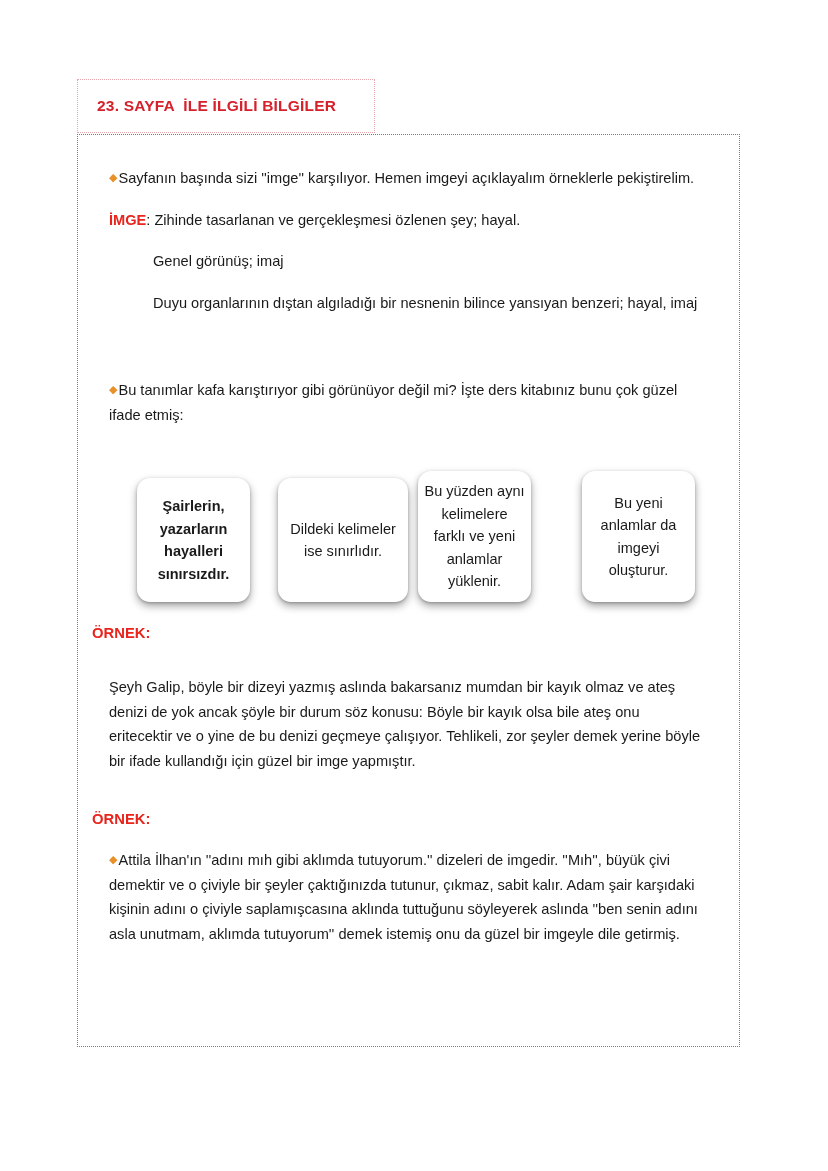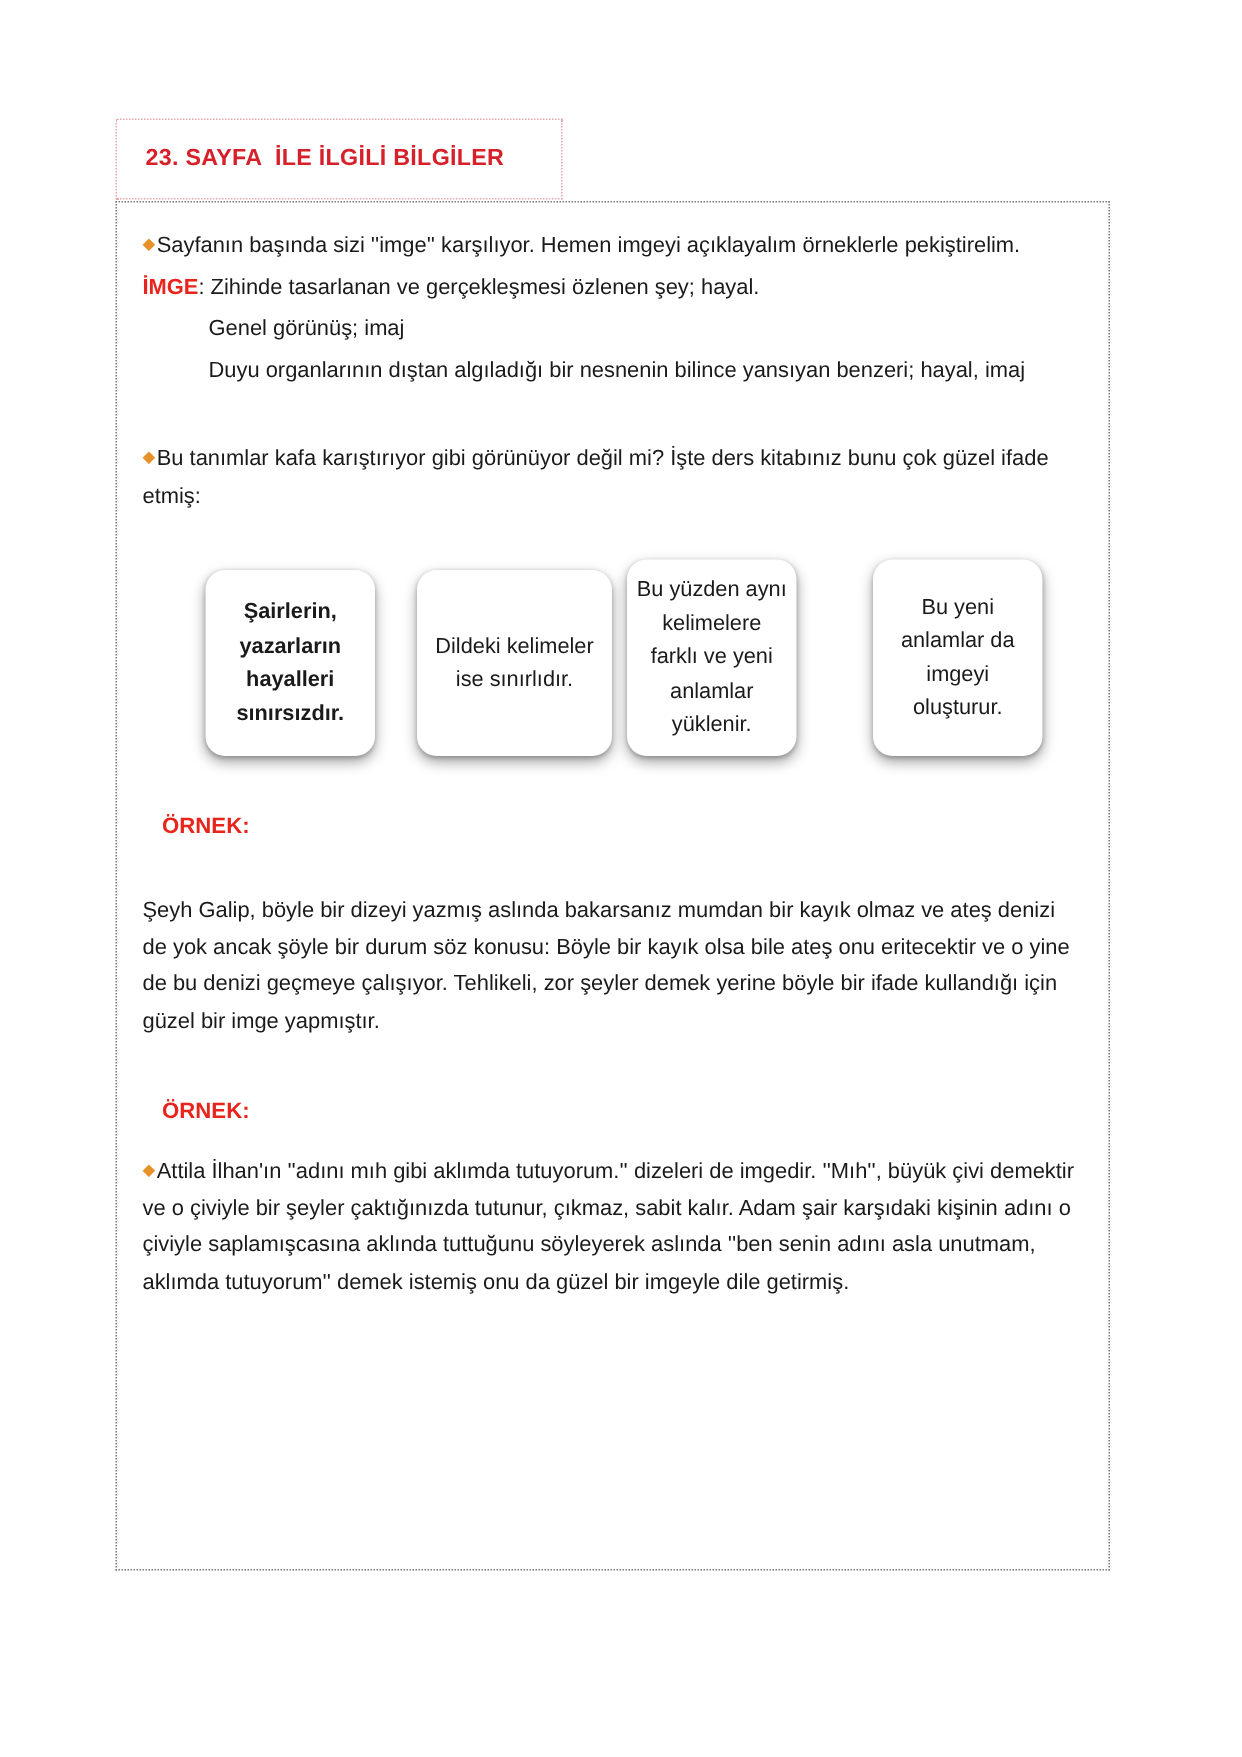--- a/index.html
+++ b/index.html
@@ -46,41 +46,41 @@
     height: 913px;
     border: 1px dotted #7a7a7a;
     box-sizing: border-box;
     padding: 13px 18px 0 14px;
   }
 
   .para {
     font-size: 14.6px;
     line-height: 24.5px;
     color: #1a1a1a;
-    margin: 3px;
+    margin: 17px;
     text-align: left;
   }
 
   .bullet {
     color: #e8912a;
     font-size: 11px;
     vertical-align: 2px;
     padding-right: 1px;
   }
 
   .red-label {
     color: #e8241c;
     font-weight: bold;
   }
 
   .ornek {
     color: #e8241c;
     font-weight: bold;
     font-size: 14.8px;
-    margin: 16px;
+    margin: 0;
     line-height: 22px;
   }
 
   .tab1 { display: inline-block; width: 44px; }
 
   .spacer-28 { height: 28px; }
   .spacer-18 { height: 18px; }
   .spacer-14 { height: 14px; }
   .spacer-10 { height: 10px; }
 

